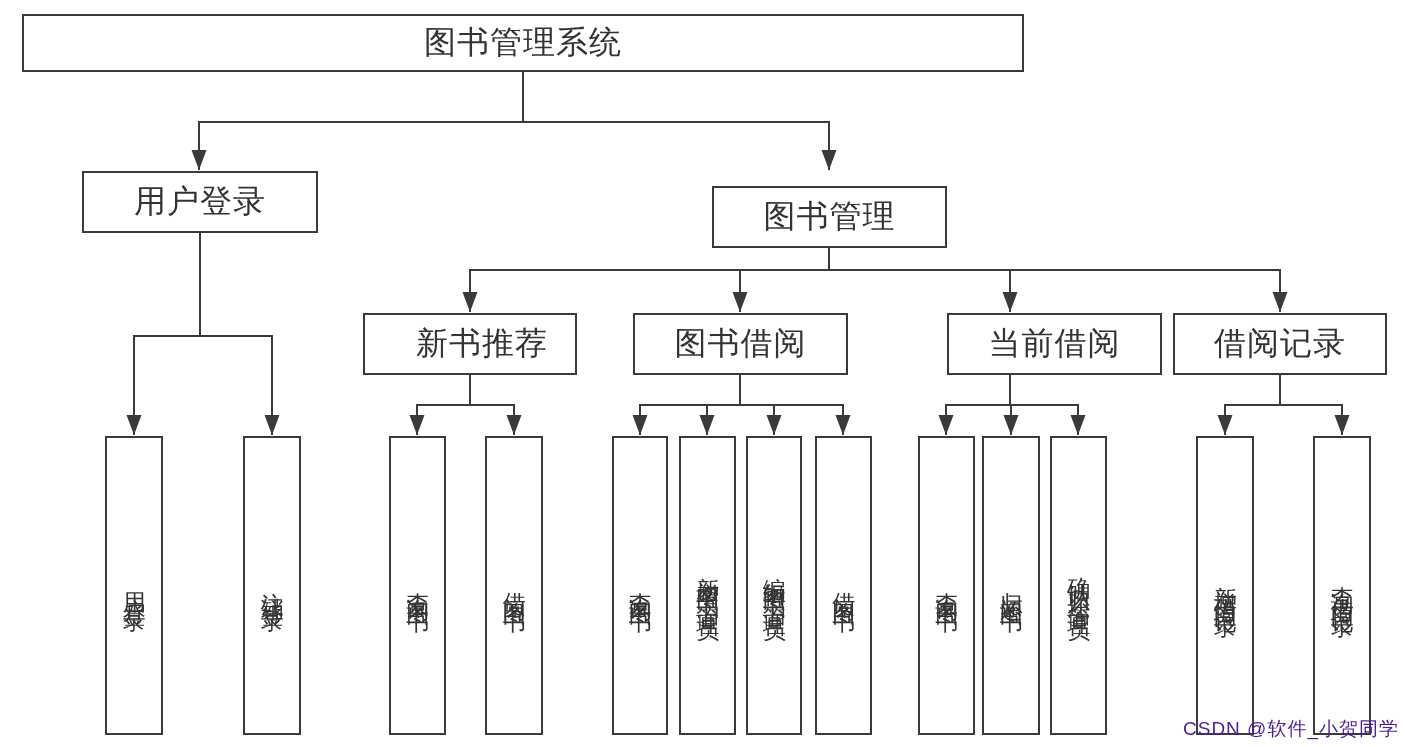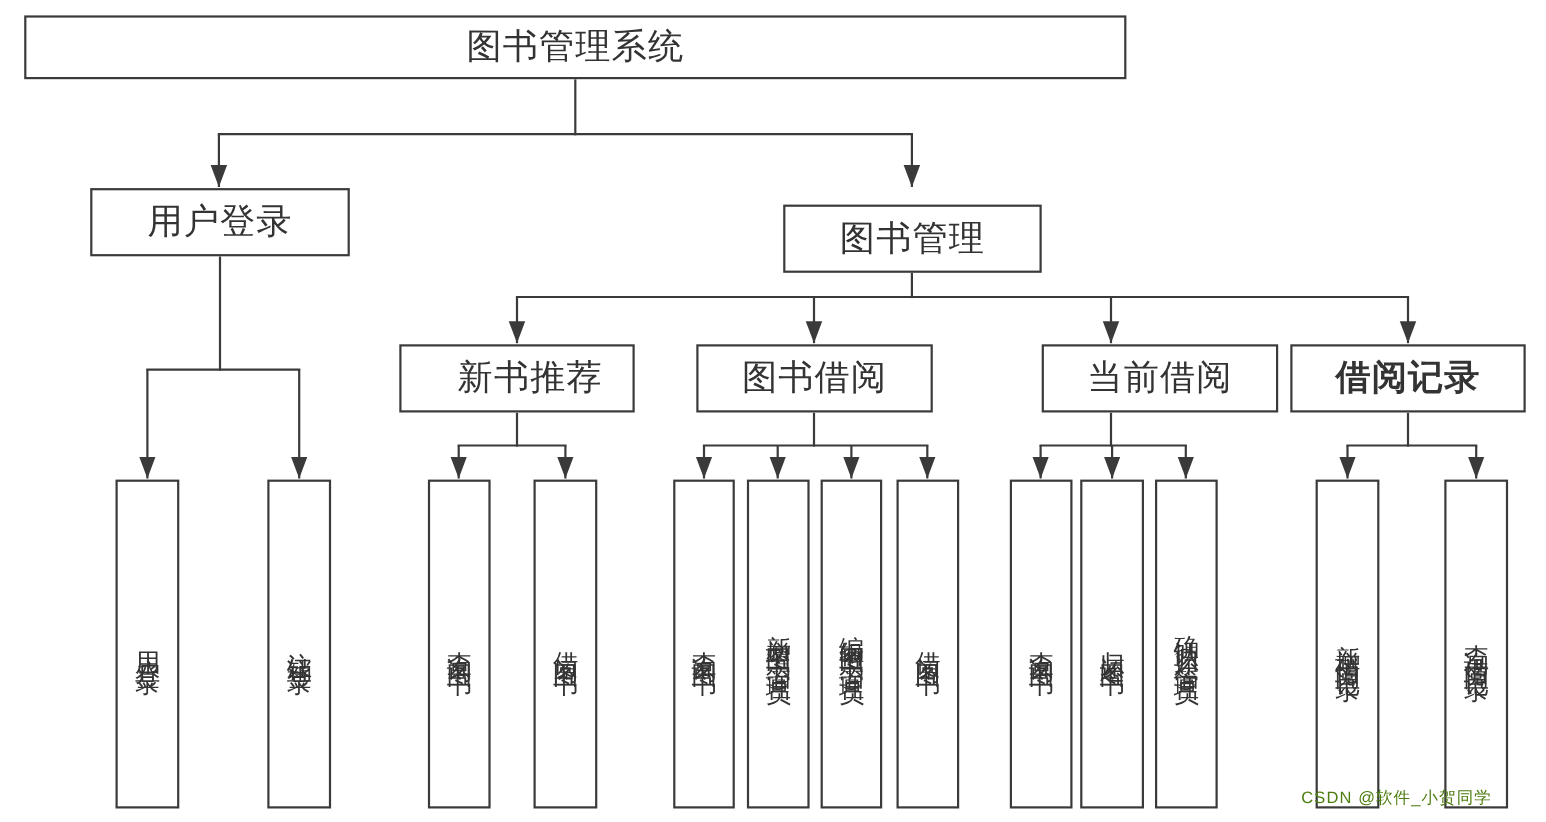--- a/index.html
+++ b/index.html
@@ -16,21 +16,21 @@
     color:#333333;z-index:1;
   }
   .hbox{font-size:32px;letter-spacing:1px;}
   .vbox{font-size:23px;}
   .vtext{
     writing-mode:vertical-rl;text-orientation:mixed;
     letter-spacing:6px;line-height:1.1;
   }
   .watermark{
     position:absolute;left:1183px;top:716px;z-index:5;
-    font-size:15px;color:#4d7c0f;letter-spacing:1px;white-space:nowrap;text-align:center;
+    font-size:19px;color:#4c1d95;letter-spacing:1px;white-space:nowrap;text-align:center;
   }
 </style>
 </head>
 <body>
 
 <div id="canvas">
 
   <svg id="connectors" width="1405" height="747" viewBox="0 0 1405 747">
     <defs>
       <marker id="arw" viewBox="-20 -8 20 16" refX="0" refY="0" markerWidth="20" markerHeight="16" markerUnits="userSpaceOnUse" orient="auto">
@@ -92,21 +92,21 @@
 
   <div class="box hbox" style="left:363px;top:313px;width:214px;height:62px;padding-left:24px;">
     <span>新书推荐</span>
   </div>
   <div class="box hbox" style="left:633px;top:313px;width:215px;height:62px;">
     <span>图书借阅</span>
   </div>
   <div class="box hbox" style="left:903px;top:313px;width:215px;height:62px;margin-left:44px;">
     <span>当前借阅</span>
   </div>
-  <div class="box hbox" style="left:1173px;top:313px;width:214px;height:62px;font-weight:bold;">
+  <div class="box hbox" style="left:1173px;top:313px;width:214px;height:62px;">
     <span>借阅记录</span>
   </div>
 
   <div class="box vbox" style="left:105px;top:436px;width:58px;height:299px;">
     <span class="vtext">用户登录</span>
   </div>
   <div class="box vbox" style="left:243px;top:436px;width:58px;height:299px;">
     <span class="vtext">注销登录</span>
   </div>
 

